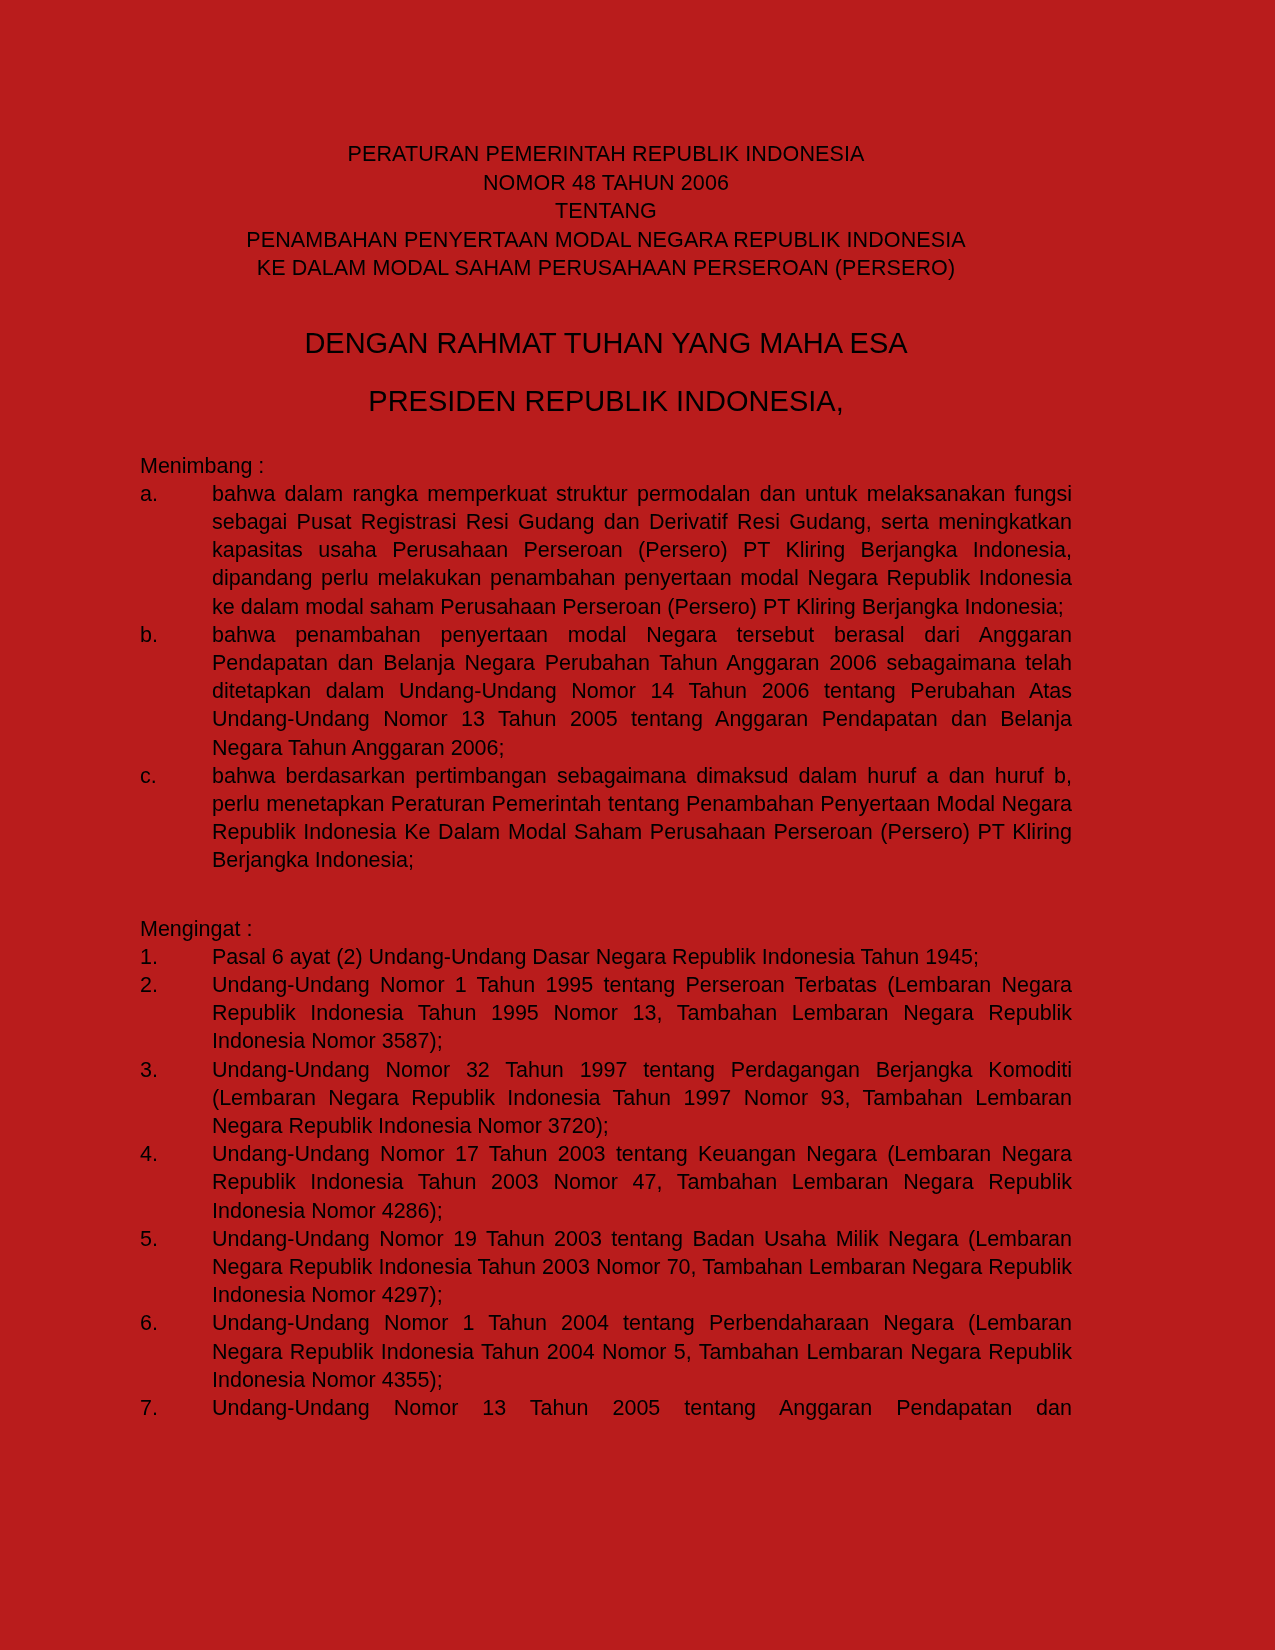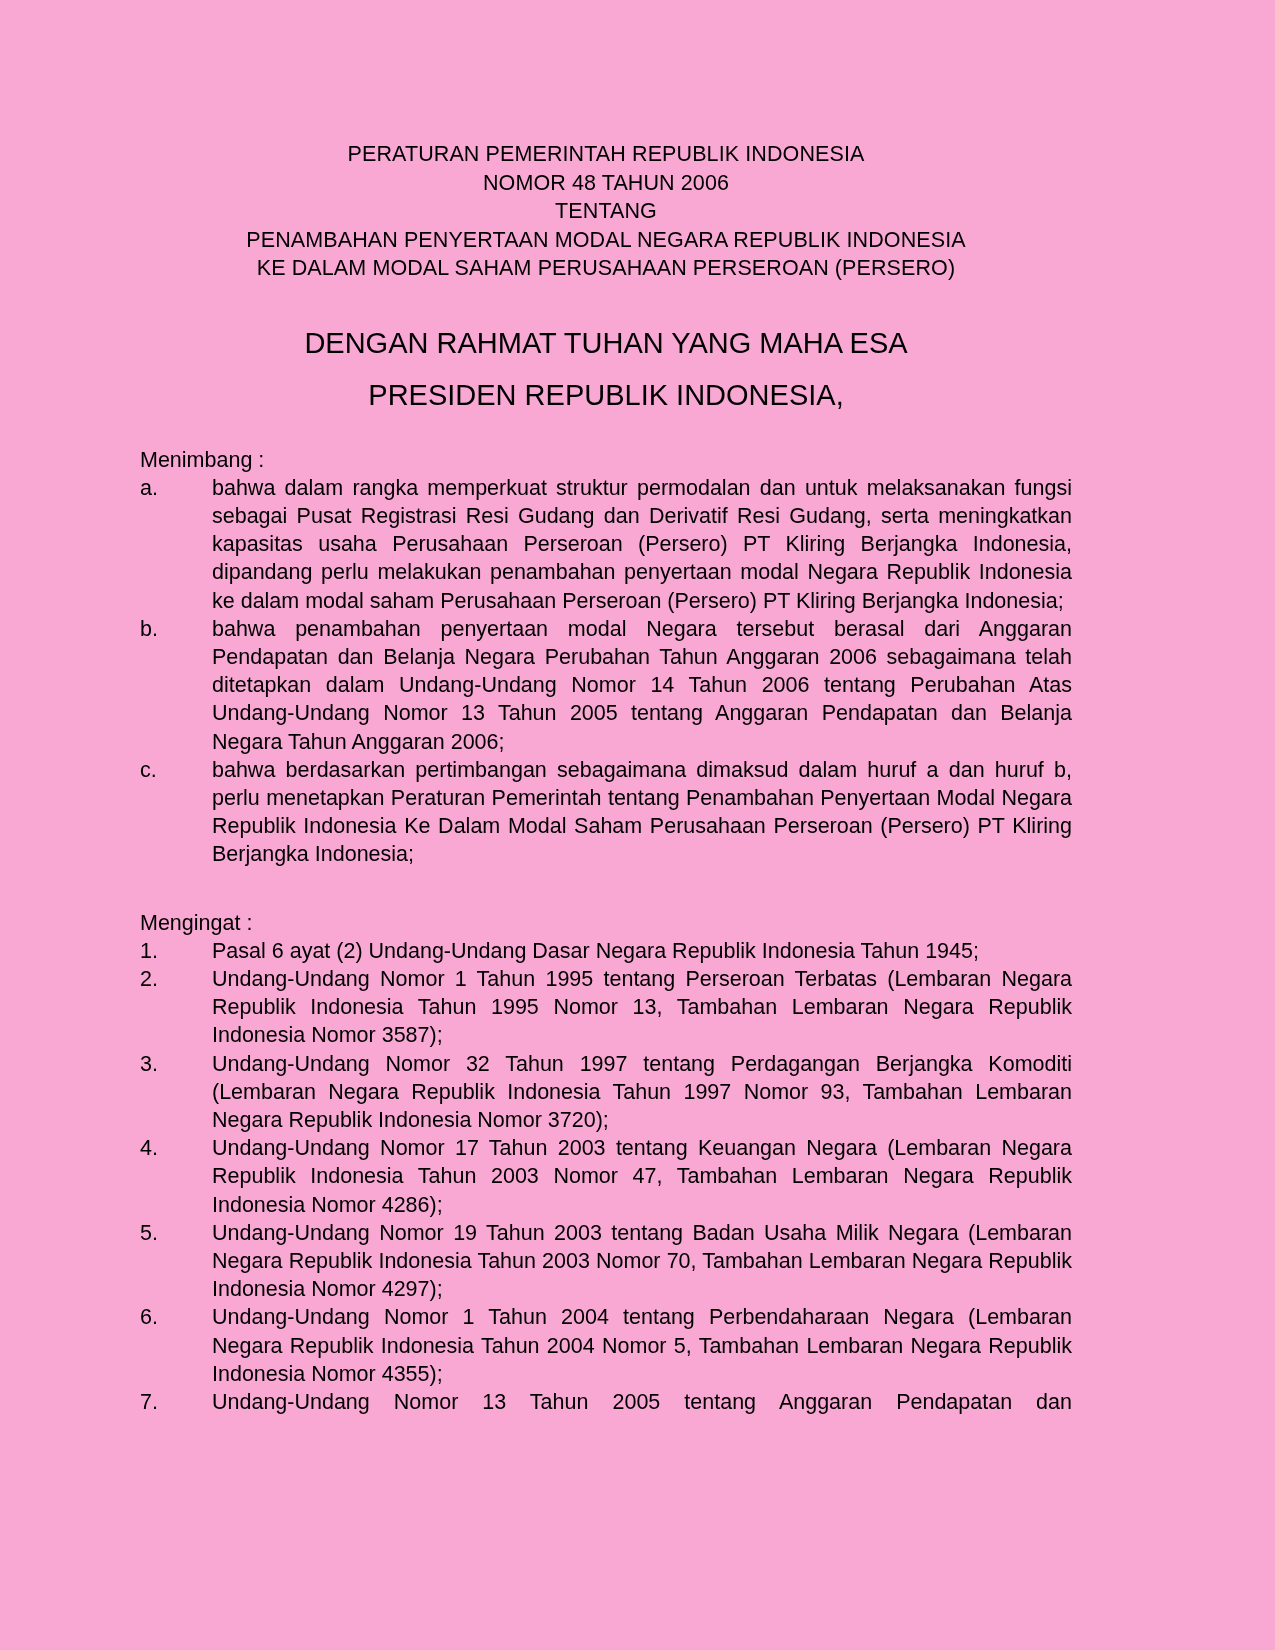--- a/index.html
+++ b/index.html
@@ -10,21 +10,21 @@
   }
   body {
     font-family: "Liberation Sans", sans-serif;
     color: #000000;
   }
   .page {
     position: relative;
     width: 1275px;
     height: 1650px;
     margin: 0 auto;
-    background: #f9a8d4;
+    background: #b91c1c;
     overflow: hidden;
     box-sizing: border-box;
   }
   .content {
     position: absolute;
     left: 140px;
     top: 140px;
     width: 932px;
   }
   
@@ -37,21 +37,21 @@
   .title-line {
     display: block;
     white-space: nowrap;
   }
   .subhead {
     text-align: center;
     font-size: 29px;
     line-height: 28.5px;
   }
   .subhead-1 { margin-top: 46px; }
-  .subhead-2 { margin-top: 24px; }
+  .subhead-2 { margin-top: 30px; }
 
   
   .section {
     font-size: 21.5px;
     line-height: 28.2px;
   }
   .section-menimbang { margin-top: 36px; }
   .section-mengingat { margin-top: 40px; }
 
   .section-label {

